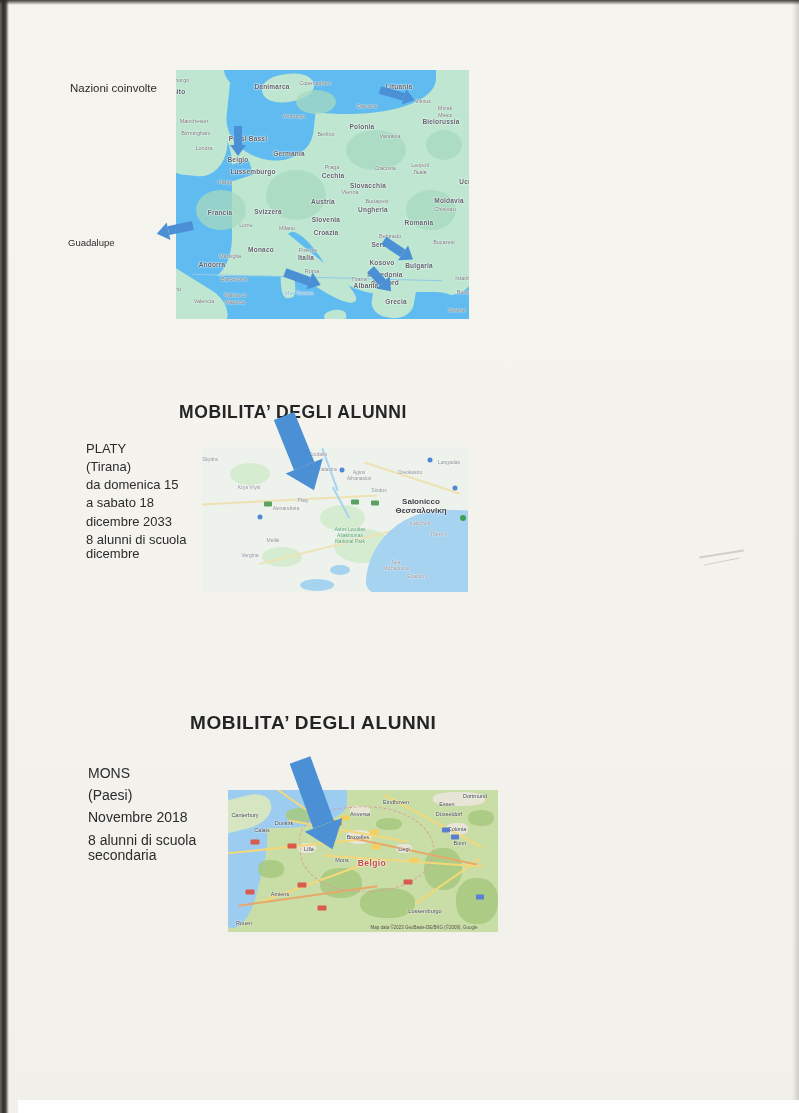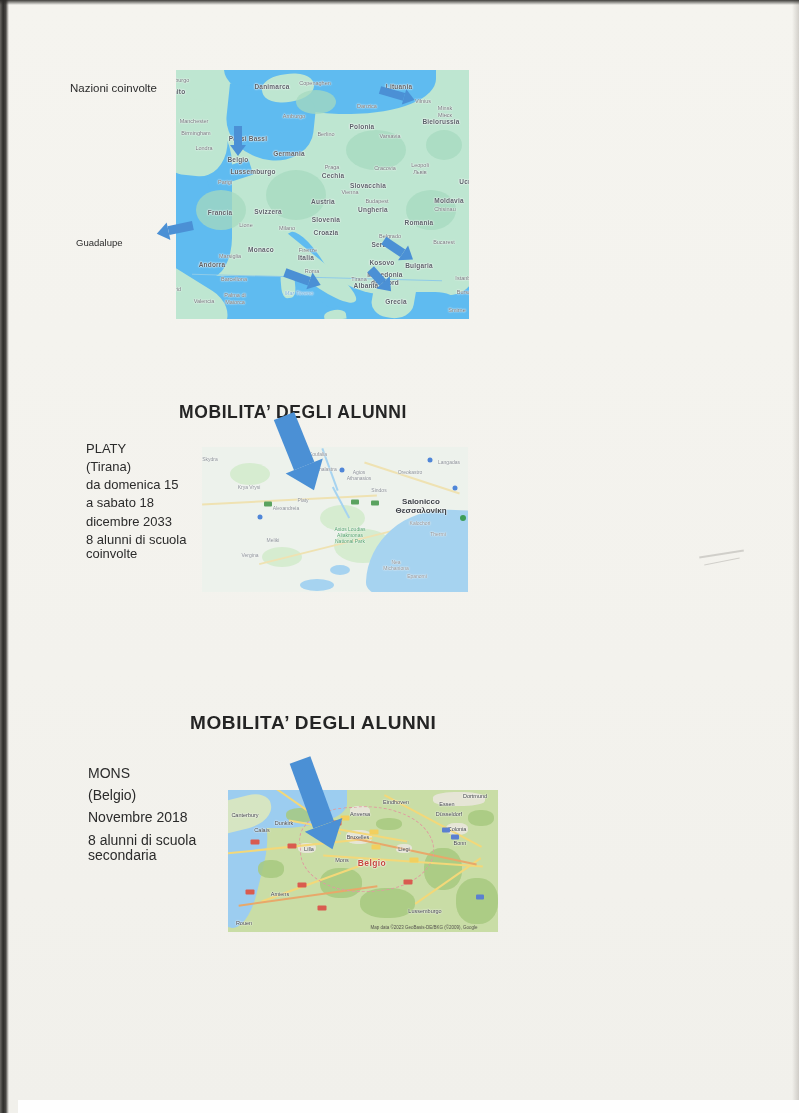--- a/index.html
+++ b/index.html
@@ -10,21 +10,21 @@
   .edge-left{position:absolute;left:0;top:0;width:9px;height:100%;z-index:9;
              background:linear-gradient(90deg,#6b6965 0%,#2e2d2a 35%,#4a4845 65%,#b3b1ac 85%,rgba(244,243,238,0) 100%);}
   .edge-top{position:absolute;left:0;top:0;width:100%;height:5px;z-index:9;
             background:linear-gradient(180deg,rgba(43,42,39,.9),rgba(43,42,39,0));}
   .right-shade{position:absolute;right:0;top:0;width:7px;height:100%;z-index:8;
                background:linear-gradient(270deg,rgba(120,112,105,.28),rgba(120,112,105,0));}
   .bottom-strip{position:absolute;left:18px;right:0;top:1100px;height:13px;background:#fefefe;z-index:8;}
 
   .label{position:absolute;color:#2c2c2c;}
   .nazioni{left:70px;top:82px;font-size:11.5px;}
-  .guadalupe{left:76px;top:237px;font-size:9.5px;}
+  .guadalupe{left:68px;top:237px;font-size:9.5px;}
   .title{position:absolute;margin:5px;font-weight:bold;color:#242424;white-space:nowrap;letter-spacing:.6px;}
   .title2{left:174px;top:397px;font-size:17.5px;}
   .title3{left:185px;top:707px;font-size:19px;}
   .info{position:absolute;color:#2b2b2b;}
   .info2{left:86px;top:442px;font-size:13px;width:112px;}
   .info3{left:88px;top:766px;font-size:14px;width:125px;}
   .info .ln{margin-bottom:4.5px;line-height:1.05;}
   .info3 .ln{margin-bottom:7.5px;}
   .info .ln.tight{margin-bottom:0;line-height:1.12;}
 
@@ -211,21 +211,21 @@
 
   <h2 class="title title2">MOBILITA’ DEGLI ALUNNI</h2>
 
   <div class="info info2">
     <div class="ln">PLATY</div>
     <div class="ln">(Tirana)</div>
     <div class="ln">da domenica 15</div>
     <div class="ln">a sabato 18</div>
     <div class="ln">dicembre 2033</div>
     <div class="ln tight">8 alunni di scuola</div>
-    <div class="ln tight">coinvolte</div>
+    <div class="ln tight">dicembre</div>
   </div>
 
   <div class="map map2">
     <div class="shape s-p2" style="left:28px;top:16px;width:40px;height:22px;"></div>
     <div class="shape s-p2" style="left:118px;top:58px;width:45px;height:26px;"></div>
     <div class="shape s-p2" style="left:132px;top:82px;width:58px;height:34px;"></div>
     <div class="shape s-p2" style="left:60px;top:100px;width:40px;height:20px;"></div>
     <div class="shape s-r2" style="left:0px;top:52px;width:175px;height:2px;transform:rotate(-3deg);"></div>
     <div class="shape s-r2" style="left:55px;top:98px;width:150px;height:2px;transform:rotate(-14deg);"></div>
     <div class="shape s-r2" style="left:160px;top:30px;width:100px;height:2px;transform:rotate(18deg);"></div>
@@ -264,21 +264,21 @@
       <i class="mk md" style="left: 228px; top: 13px;"></i>
       <i class="mk md" style="left: 253px; top: 41px;"></i>
       <i class="mk md" style="left: 58px; top: 70px;"></i>
       <i class="mk mgc" style="left: 261px; top: 71px;"></i>
     </div>
 
   <h2 class="title title3">MOBILITA’ DEGLI ALUNNI</h2>
 
   <div class="info info3">
     <div class="ln">MONS</div>
-    <div class="ln">(Belgio)</div>
+    <div class="ln">(Paesi)</div>
     <div class="ln">Novembre 2018</div>
     <div class="ln tight">8 alunni di scuola</div>
     <div class="ln tight">secondaria</div>
   </div>
 
   <div class="map map3">
     <div class="shape s-w3" style="left:-6px;top:-6px;width:125px;height:44px;border-radius:0 0 55% 0;"></div>
     <div class="shape s-w3" style="left:-20px;top:12px;width:55px;height:125px;transform:rotate(14deg);border-radius:0 45% 30% 0;"></div>
     <div class="shape s-l3" style="left:-6px;top:6px;width:50px;height:32px;transform:rotate(-14deg);border-radius:0 40% 55% 0;"></div>
     <div class="shape s-f3" style="left:92px;top:78px;width:42px;height:30px;"></div>

